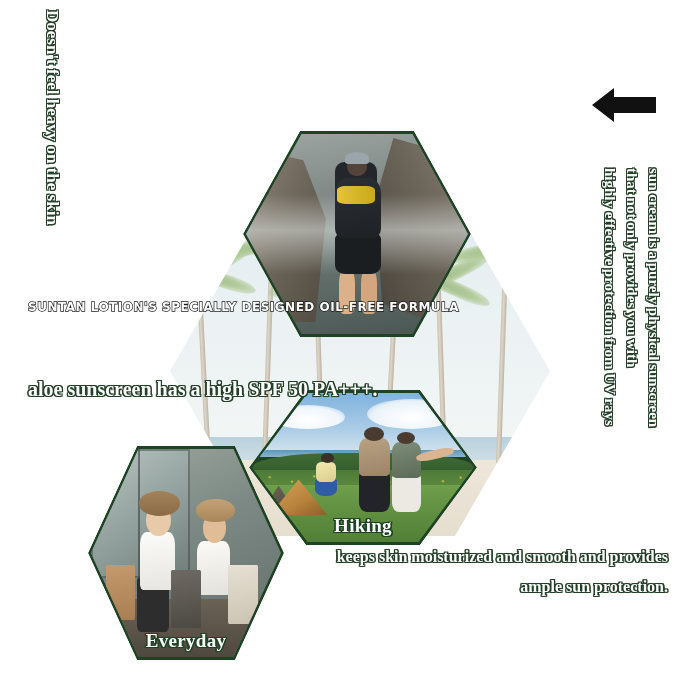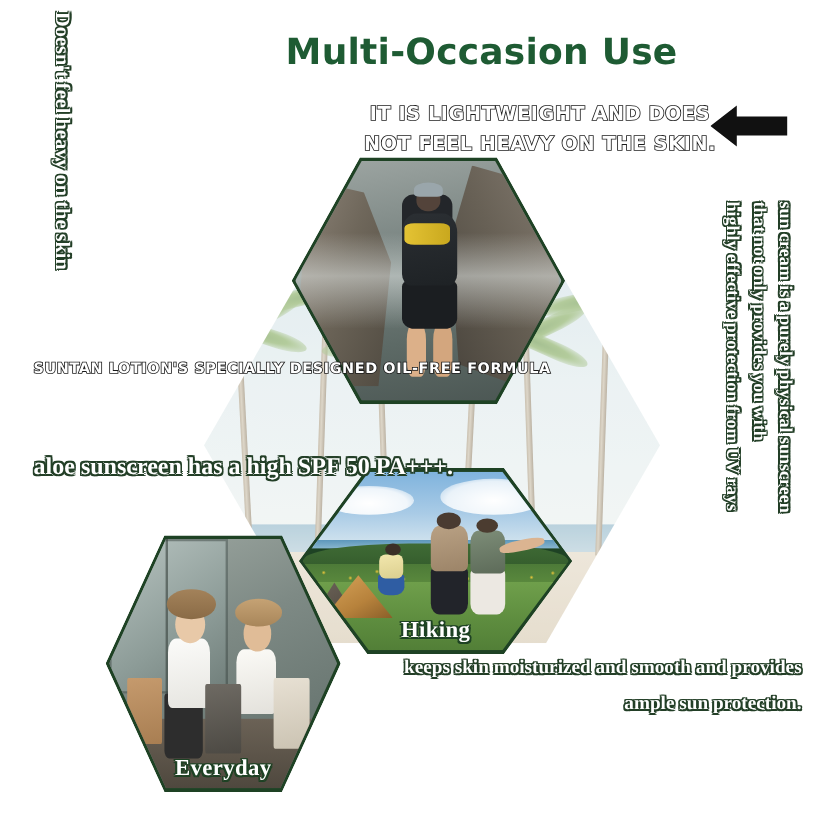--- a/index.html
+++ b/index.html
@@ -415,23 +415,21 @@
         <div class="ev-p2-t"></div>
         <div class="ev-p2-h"></div>
         <div class="ev-p2-hat"></div>
         <div class="ev-bag2"></div>
         <div class="ev-bag3"></div>
       </div>
     </div>
     <div class="hex-label">Everyday</div>
   </div>
 
-  <div id="title">Multi-Occasion Use</div>
-
-  <div id="tagline-top" class="hollow">IT IS LIGHTWEIGHT AND DOES NOT FEEL HEAVY ON THE SKIN.</div>
+
 
   <div id="left-vertical" class="serif-out">Doesn't feel heavy on the skin</div>
 
   <div id="rv1" class="right-vertical serif-out">sun cream is a purely physical sunscreen</div>
   <div id="rv2" class="right-vertical serif-out">that not only provides you with</div>
   <div id="rv3" class="right-vertical serif-out">highly effective protection from UV rays</div>
 
   <div id="mid-left-1" class="hollow">SUNTAN LOTION'S SPECIALLY DESIGNED OIL-FREE FORMULA</div>
   <div id="mid-left-2" class="serif-out">aloe sunscreen has a high SPF 50 PA+++.</div>
 

